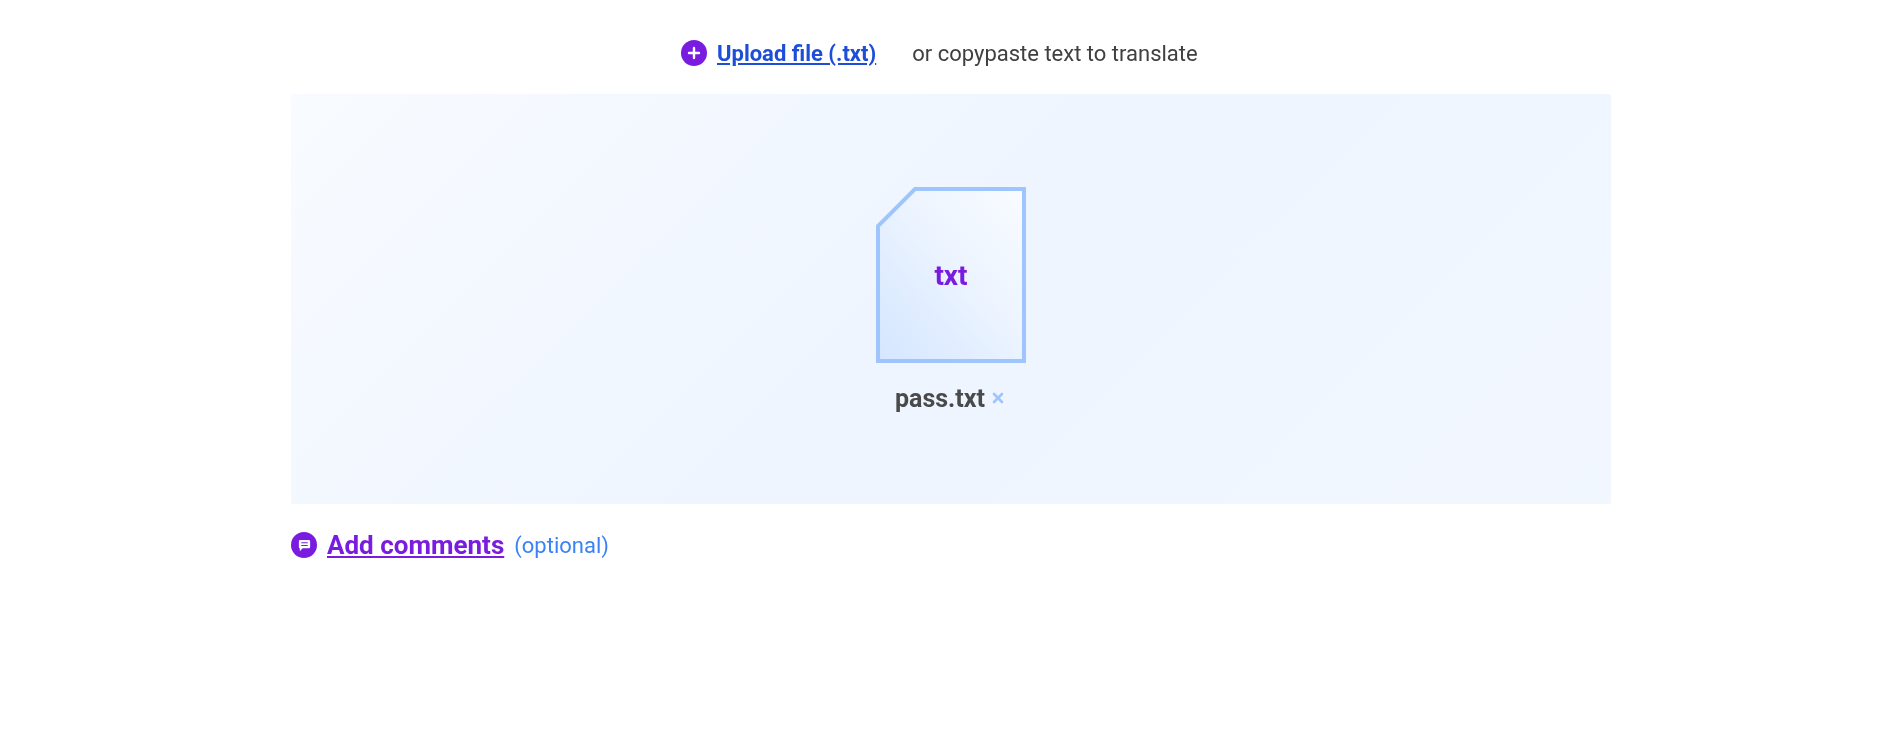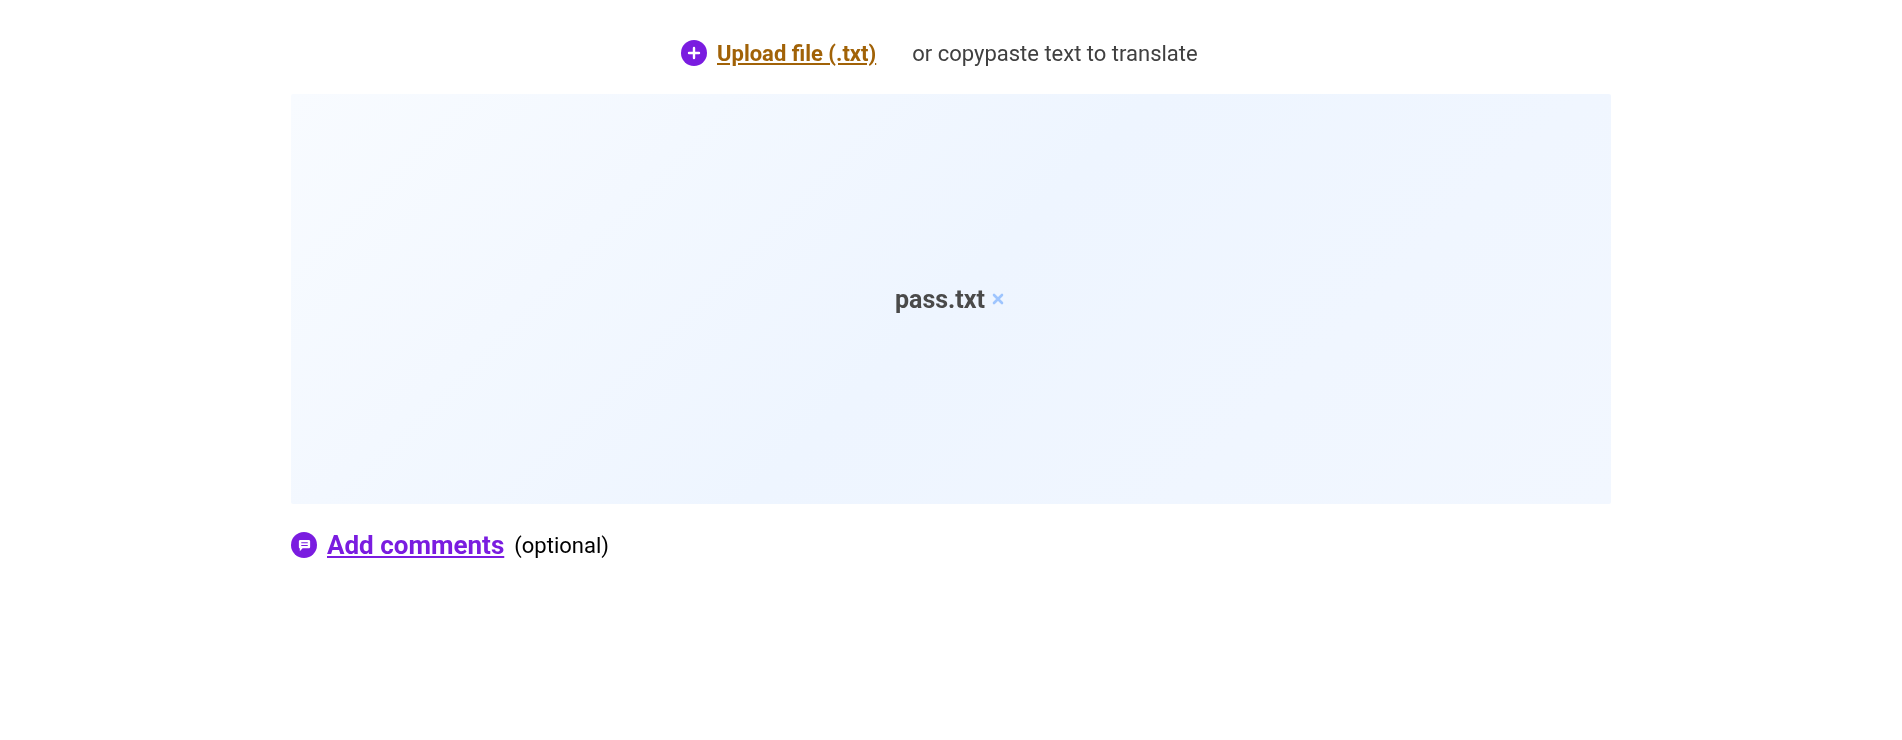--- a/index.html
+++ b/index.html
@@ -38,21 +38,21 @@
       display: inline-flex;
       align-items: center;
       justify-content: center;
       flex-shrink: 0;
     }
     .plus-icon svg {
       width: 16px;
       height: 16px;
     }
     .upload-link {
-      color: #a16207;
+      color: #1d4ed8;
       font-size: 22px;
       font-weight: 700;
       text-decoration: underline;
       cursor: pointer;
     }
     .or-text {
       color: #404040;
       font-size: 22px;
       font-weight: 400;
     }
@@ -126,21 +126,21 @@
       height: 15px;
     }
     .add-comments-link {
       color: #7a1ce0;
       font-size: 26px;
       font-weight: 700;
       text-decoration: underline;
       cursor: pointer;
     }
     .optional-text {
-      color: #000000;
+      color: #3b82f6;
       font-size: 22px;
       font-weight: 400;
     }
   </style>
 </head>
 <body>
 
 <div class="container">
 
   <div class="upload-header">
@@ -149,20 +149,33 @@
         <svg viewBox="0 0 16 16" fill="none">
           <path d="M8 3v10M3 8h10" stroke="#ffffff" stroke-width="2.4" stroke-linecap="round"></path>
         </svg>
       </span>
       <span class="upload-link">Upload file (.txt)</span>
     </span>
     <span class="or-text">or copypaste text to translate</span>
   </div>
 
   <div class="dropzone">
+    <div class="file-icon">
+      <svg viewBox="0 0 152 178">
+        <defs>
+          <linearGradient id="fileGrad" x1="0%" y1="100%" x2="100%" y2="0%">
+            <stop offset="0%" stop-color="#d4e6ff"></stop>
+            <stop offset="60%" stop-color="#eef5ff"></stop>
+            <stop offset="100%" stop-color="#f9fcff"></stop>
+          </linearGradient>
+        </defs>
+        <path d="M 40 3 L 149 3 L 149 175 L 3 175 L 3 40 Z" fill="url(#fileGrad)" stroke="#9ec5fe" stroke-width="4" stroke-linejoin="miter"></path>
+      </svg>
+      <span class="file-ext-label">txt</span>
+    </div>
     <div class="file-name-row">
       <span class="file-name">pass.txt</span>
       <span class="remove-icon">
         <svg width="14" height="14" viewBox="0 0 14 14">
           <path d="M3 3 L11 11 M11 3 L3 11" stroke="#9ec5fe" stroke-width="2.6" stroke-linecap="round"></path>
         </svg>
       </span>
     </div>
   </div>
 

